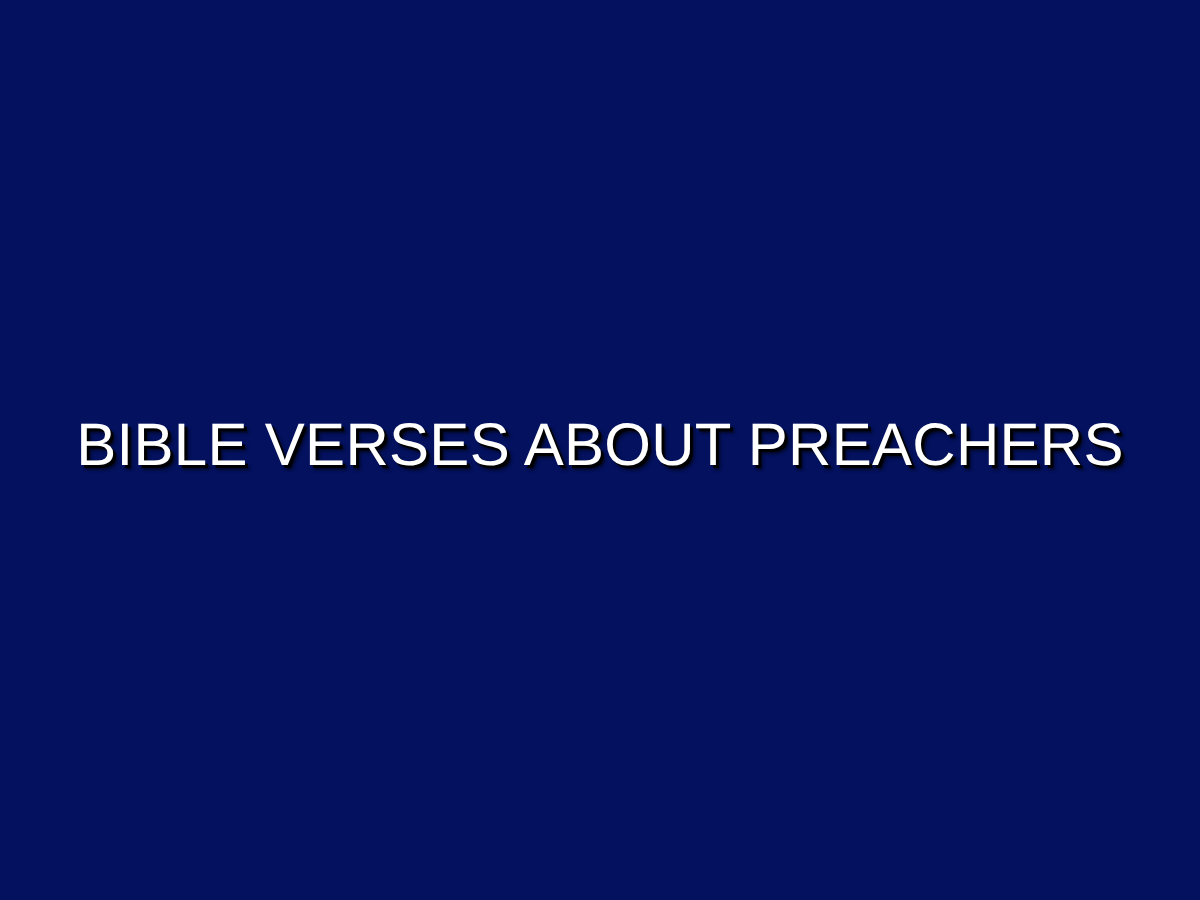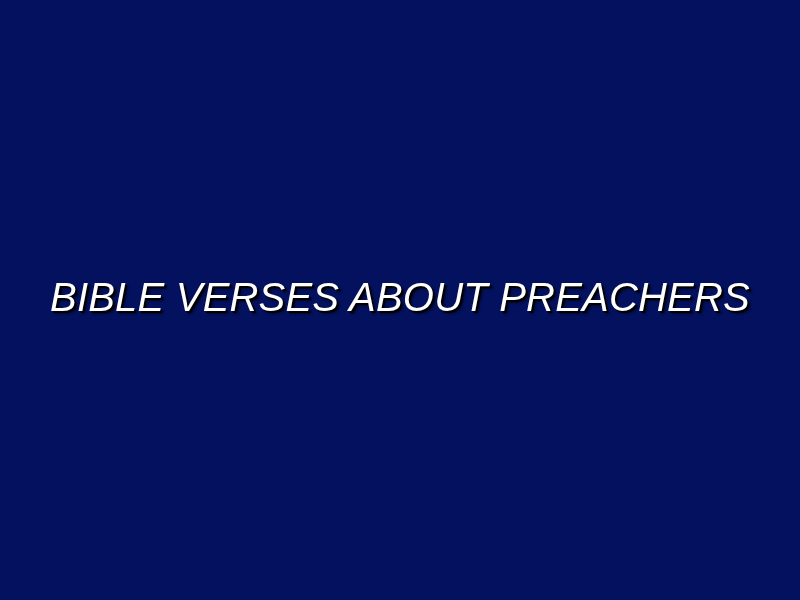--- a/index.html
+++ b/index.html
@@ -47,21 +47,20 @@
     letter-spacing: 0.2px;
     color: #ffffff;
     text-align: center;
     white-space: nowrap;
     text-transform: uppercase;
     text-shadow:
       2px 2px 0 rgba(0, 0, 0, 0.92),
       3px 3px 2px rgba(0, 0, 0, 0.55);
     position: relative;
     top: -3px;
-    font-style: italic;
   }
 </style>
 </head>
 <body>
 
 <div class="slide-canvas">
   <div class="title-block">
     <h1 class="slide-title">BIBLE VERSES ABOUT PREACHERS</h1>
   </div>
 </div>

